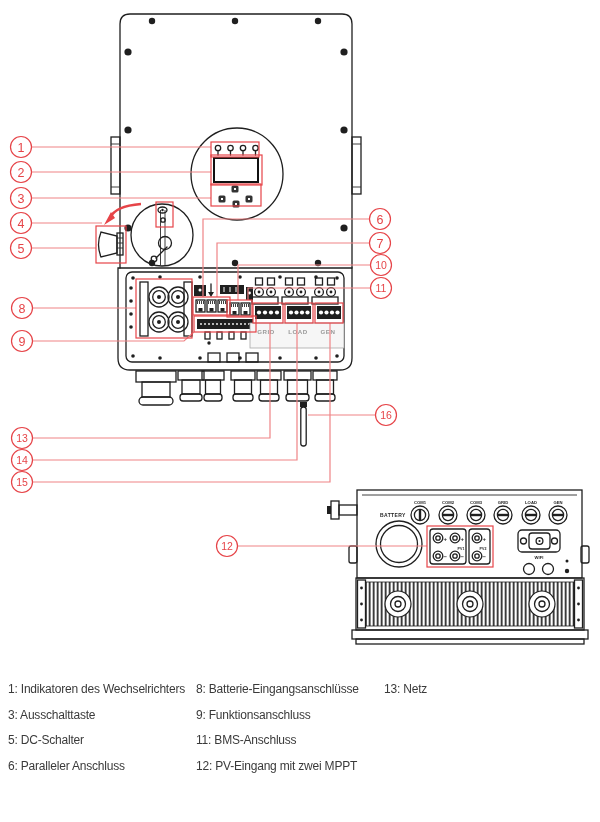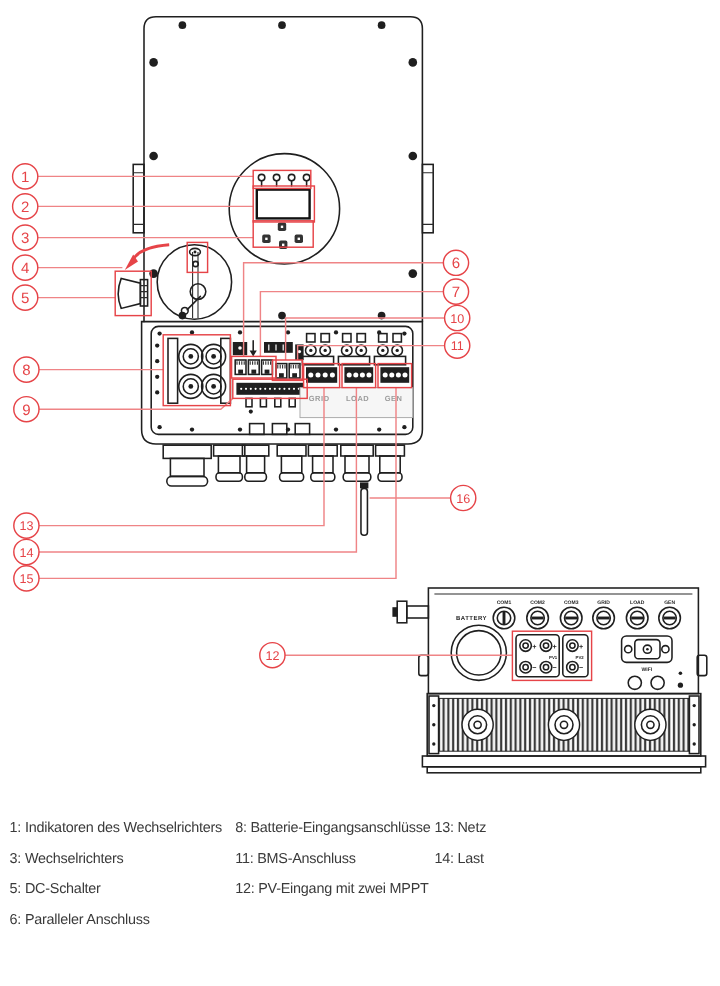--- a/index.html
+++ b/index.html
@@ -13,21 +13,21 @@
   .whf{fill:#ffffff;}
   .rd{stroke:#e64448;fill:none;stroke-width:1.2;}
   .ld{stroke:#ef8486;fill:none;stroke-width:1.2;fill:none;}
   .rdf{fill:#e64448;stroke:none;}
   .t-ink{fill:#1f1f1f;font-weight:bold;}
   .t-gray{fill:#9b9b9b;font-weight:bold;letter-spacing:0.5px;}
   .t-red{fill:#e64448;}
   .legend{position:absolute;top:677px;left:0;width:600px;color:#3a3a3a;}
   .legend-col{position:absolute;top:0;white-space:nowrap;font-size:12px;letter-spacing:-0.2px;}
   .legend-col .li{height:25.5px;line-height:25.5px;}
-  .c1{left:8px;} .c2{left:196px;} .c3{left:362px;}
+  .c1{left:8px;} .c2{left:196px;} .c3{left:384px;text-align:center;}
 </style>
 </head>
 <body>
 
 <div class="stage">
 
 <svg width="600" height="822" viewBox="0 0 600 822">
   <defs>
     <pattern id="fins" width="4" height="8" patternUnits="userSpaceOnUse">
       <rect width="4" height="8" fill="#ffffff"></rect>
@@ -532,27 +532,27 @@
     <g transform="translate(386,415)">
           <circle class="rd" stroke-width="1.6" r="10.5" fill="#fff"></circle>
           <text class="t-red" font-size="10.5" text-anchor="middle" dy="0.37em">16</text>
         </g>
   </g>
 </svg>
 
   <div class="legend">
     <div class="legend-col c1">
       <div class="li">1: Indikatoren des Wechselrichters</div>
-      <div class="li">3: Wechselrichters</div>
+      <div class="li">3: Ausschalttaste</div>
       <div class="li">5: DC-Schalter</div>
       <div class="li">6: Paralleler Anschluss</div>
     </div>
     <div class="legend-col c2">
       <div class="li">8: Batterie-Eingangsanschlüsse</div>
+      <div class="li">9: Funktionsanschluss</div>
       <div class="li">11: BMS-Anschluss</div>
       <div class="li">12: PV-Eingang mit zwei MPPT</div>
     </div>
     <div class="legend-col c3">
       <div class="li">13: Netz</div>
-      <div class="li">14: Last</div>
     </div>
   </div>
 </div>
 
 </body></html>

